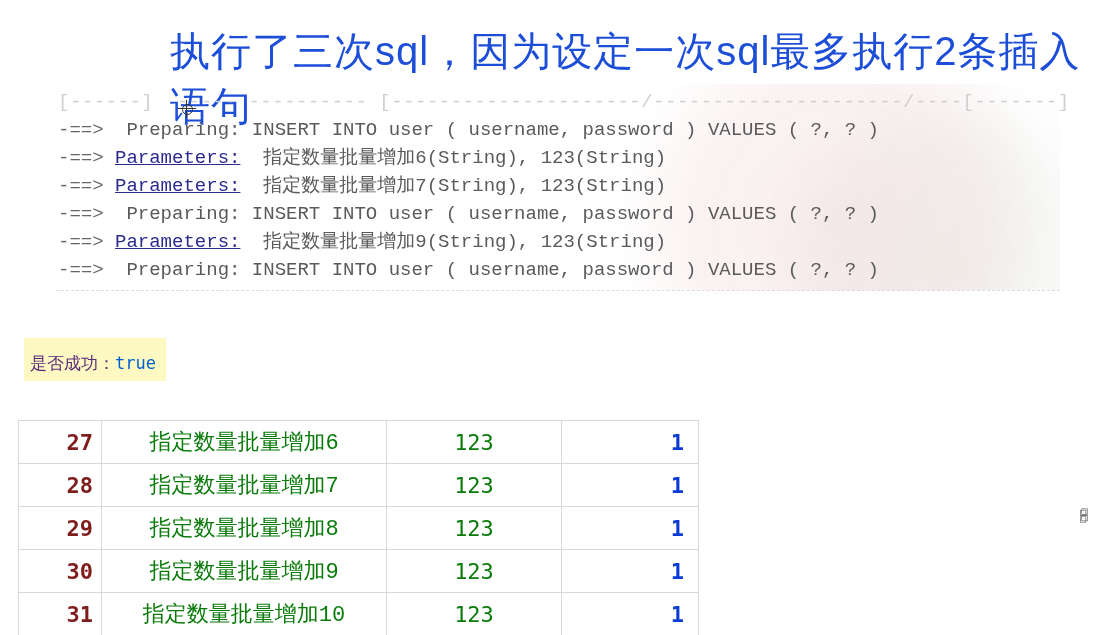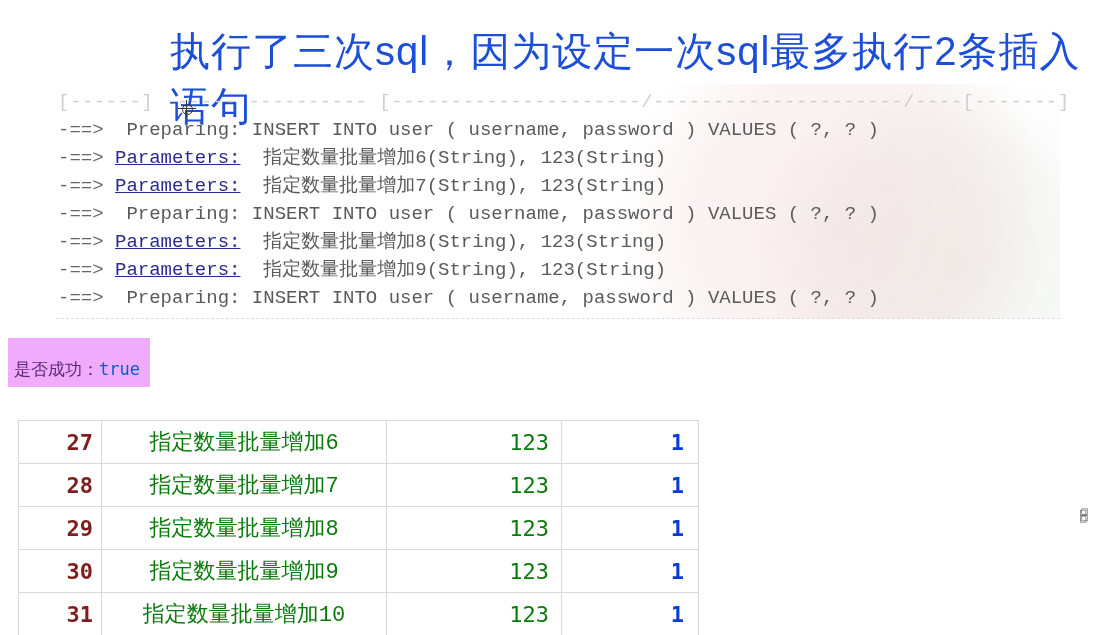--- a/index.html
+++ b/index.html
@@ -69,26 +69,26 @@
     position: absolute;
     left: 4px; top: 4px;
     width: 9px; height: 9px;
     border: 1px solid #333;
     border-radius: 50%;
     background: transparent;
   }
   .success-box {
     position: absolute;
     top: 338px;
-    left: 8px;
-    background: #f0abfc;
+    left: 24px;
+    background: #fef9c3;
     color: #5a2b7a;
     font-family: "Microsoft YaHei", "Consolas", monospace;
     font-size: 17px;
-    padding: 20px 10px 6px 6px;
+    padding: 14px 10px 6px 6px;
   }
   .success-box .true { color: #0060d0; }
   .data-table {
     position: absolute;
     top: 420px;
     left: 18px;
     border-collapse: collapse;
     font-size: 22px;
   }
   .data-table td {
@@ -107,21 +107,21 @@
   }
   .data-table td.name {
     width: 260px;
     color: #0a7a0a;
     text-align: center;
     font-family: Liberation Mono, monospace;
   }
   .data-table td.pwd {
     width: 150px;
     color: #0a7a0a;
-    text-align: right;
+    text-align: center;
     font-family: "Consolas", monospace;
   }
   .data-table td.flag {
     width: 110px;
     text-align: right;
     color: #0b3bd6;
     font-weight: 700;
     font-family: "Consolas", monospace;
     padding-right: 14px;
   }
@@ -144,21 +144,20 @@
     <span class="ring"></span>
   </div>
 
 <div class="log-block">
   <div class="log-truncated">[------]  ----- ---------- [---------------------/---------------------/----[-------]</div>
   <div id="log-lines">
       <div class="log-line"><span class="arrow">-==&gt; </span><span> Preparing: INSERT INTO user ( username, password ) VALUES ( ?, ? )</span></div>
       <div class="log-line"><span class="arrow">-==&gt; </span><span class="param-link">Parameters:</span><span>  指定数量批量增加6(String), 123(String)</span></div>
       <div class="log-line"><span class="arrow">-==&gt; </span><span class="param-link">Parameters:</span><span>  指定数量批量增加7(String), 123(String)</span></div>
       <div class="log-line"><span class="arrow">-==&gt; </span><span> Preparing: INSERT INTO user ( username, password ) VALUES ( ?, ? )</span></div>
-      <div class="log-line"><span class="arrow">-==&gt; </span><span class="param-link">Parameters:</span><span>  指定数量批量增加8(String), 123(String)</span></div>
       <div class="log-line"><span class="arrow">-==&gt; </span><span class="param-link">Parameters:</span><span>  指定数量批量增加9(String), 123(String)</span></div>
       <div class="log-line"><span class="arrow">-==&gt; </span><span> Preparing: INSERT INTO user ( username, password ) VALUES ( ?, ? )</span></div>
     </div>
 </div>
 
 <div class="success-box">
   <span>是否成功：</span><span class="true">true</span>
 </div>
 
 <table class="data-table">

